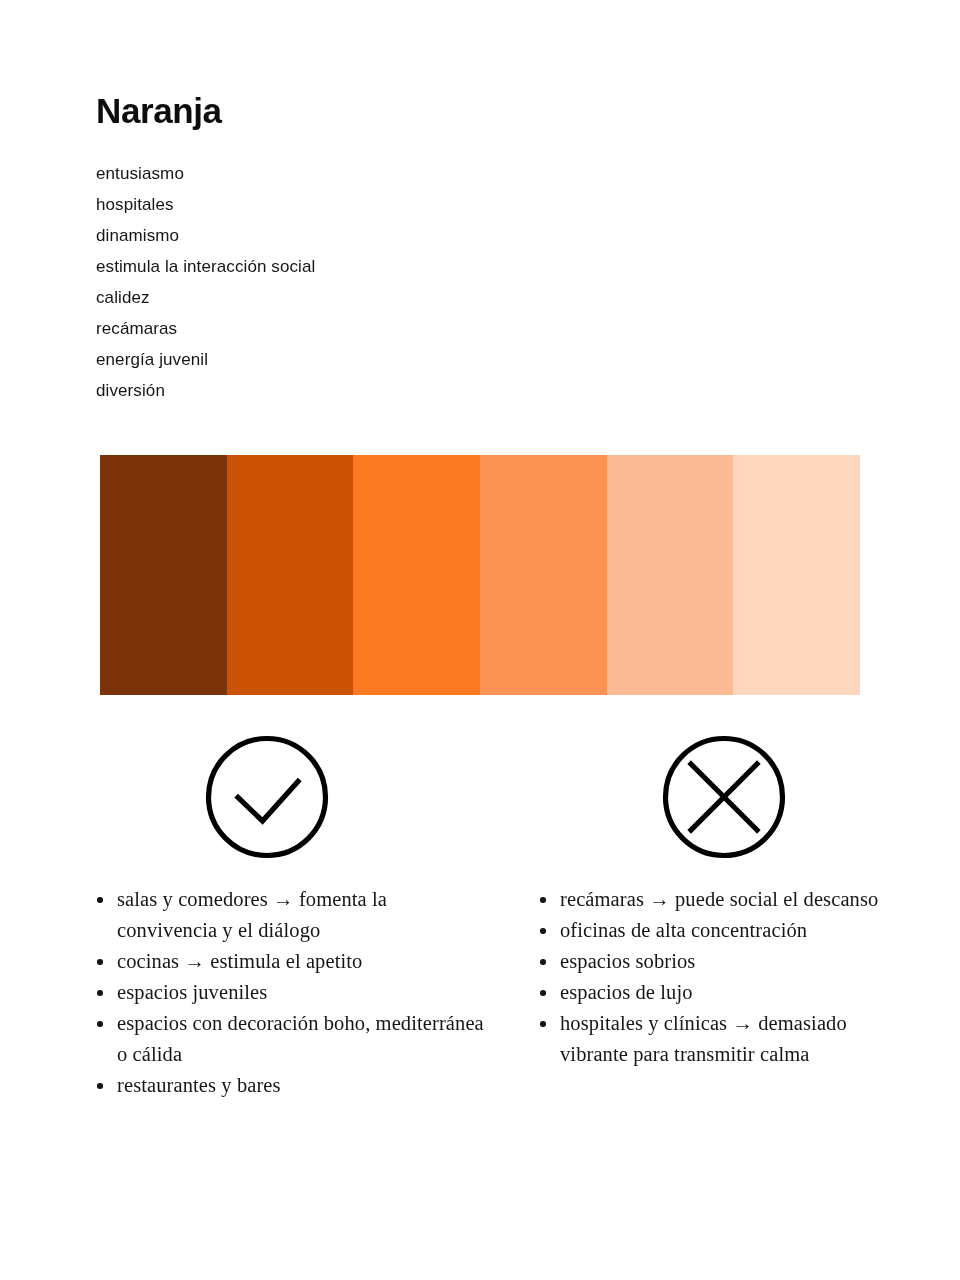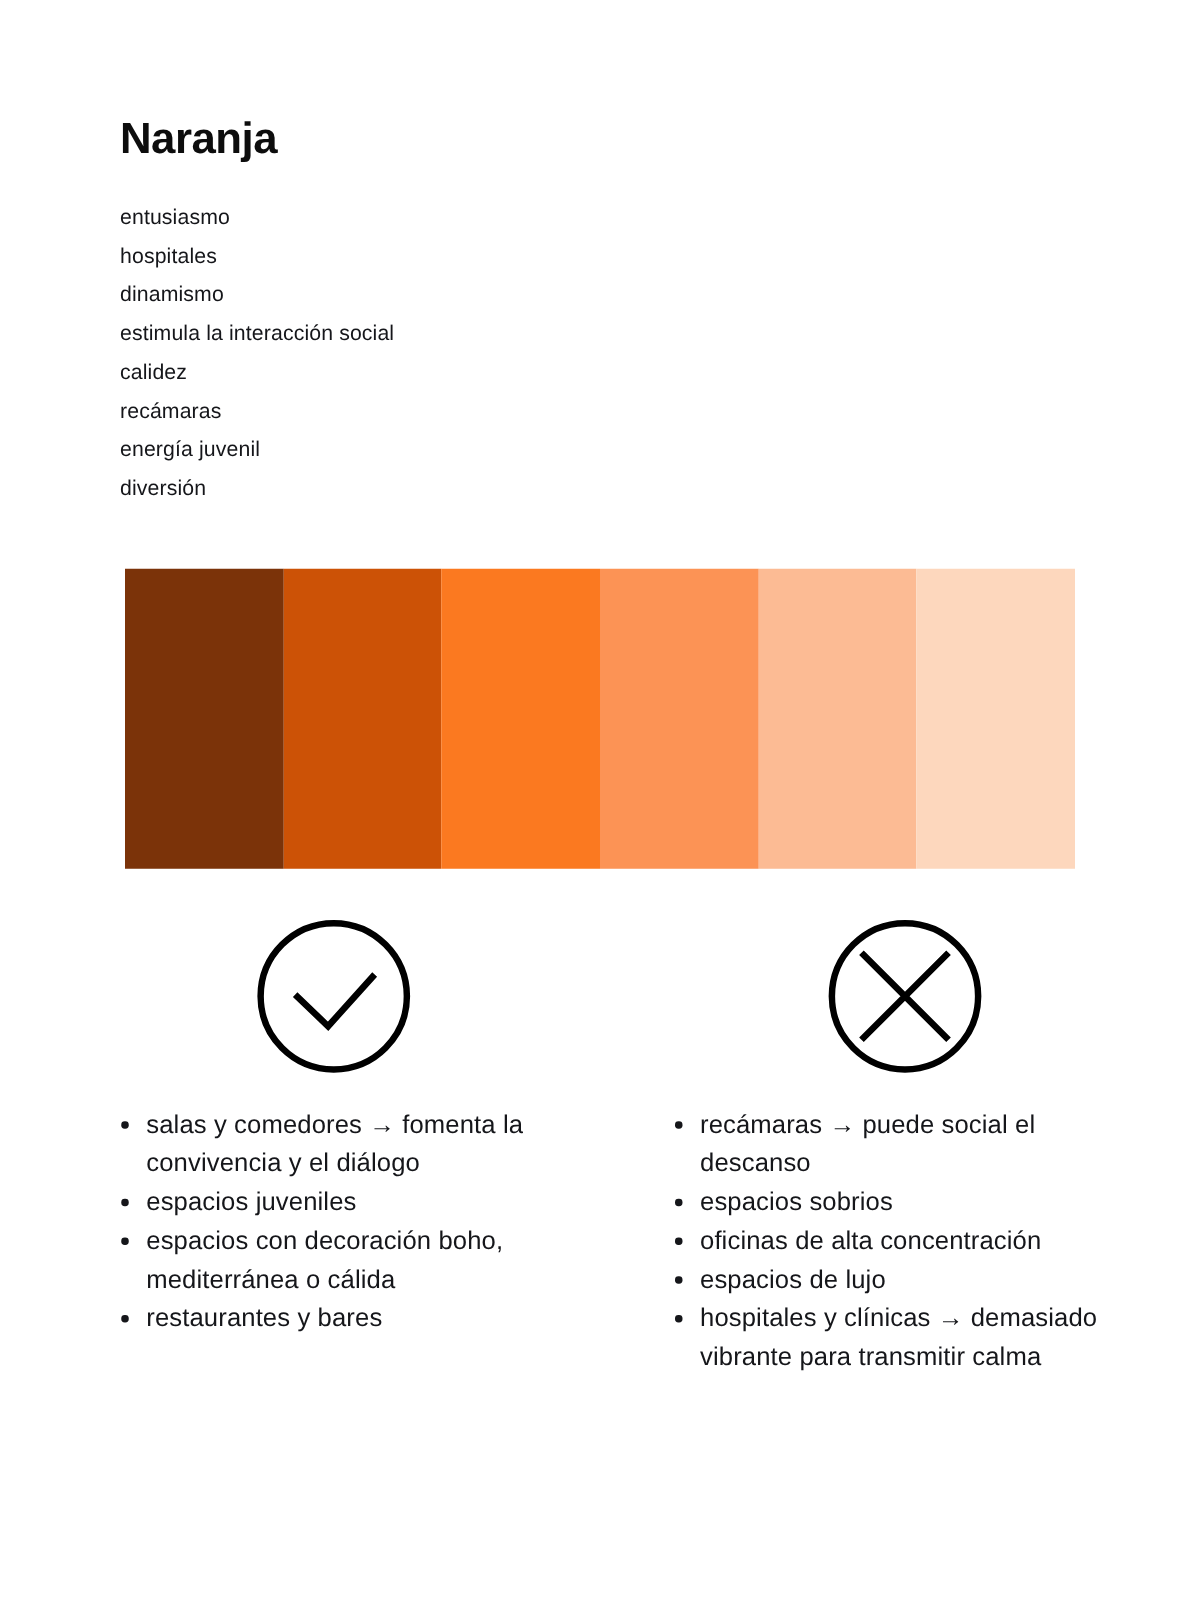--- a/index.html
+++ b/index.html
@@ -94,20 +94,21 @@
     position: absolute;
     top: 0;
   }
   .col.left  { left: 84px;  width: 400px; }
   .col.right { left: 527px; width: 360px; }
 
   ul.bullets {
     margin: 0;
     padding: 0 0 0 33px;
     list-style: none;
+    font-family: Liberation Serif, serif;
   }
   ul.bullets li {
     position: relative;
     font-size: 20.5px;
     line-height: 31px;
     color: #15161a;
     letter-spacing: 0.1px;
     margin: 0 0 0 0;
     padding: 0;
   }
@@ -162,31 +163,32 @@
         <path d="M29 29 L95 95 M95 29 L29 95" fill="none" stroke="#000000" stroke-width="5.2" stroke-linecap="square"></path>
       </svg>
     </div>
   </div>
 
   <div class="cols">
 
     <div class="col left">
       <ul class="bullets">
         <li>salas y comedores → fomenta la convivencia y el diálogo</li>
+        <li>cocinas → estimula el apetito</li>
         <li>espacios juveniles</li>
         <li>espacios con decoración boho, mediterránea o cálida</li>
         <li>restaurantes y bares</li>
       </ul>
     </div>
 
     <div class="col right">
       <ul class="bullets">
         <li>recámaras → puede social el descanso</li>
+        <li>oficinas de alta concentración</li>
         <li>espacios sobrios</li>
-        <li>oficinas de alta concentración</li>
         <li>espacios de lujo</li>
         <li>hospitales y clínicas → demasiado vibrante para transmitir calma</li>
       </ul>
     </div>
 
   </div>
 
 </div>
 
 </body></html>

